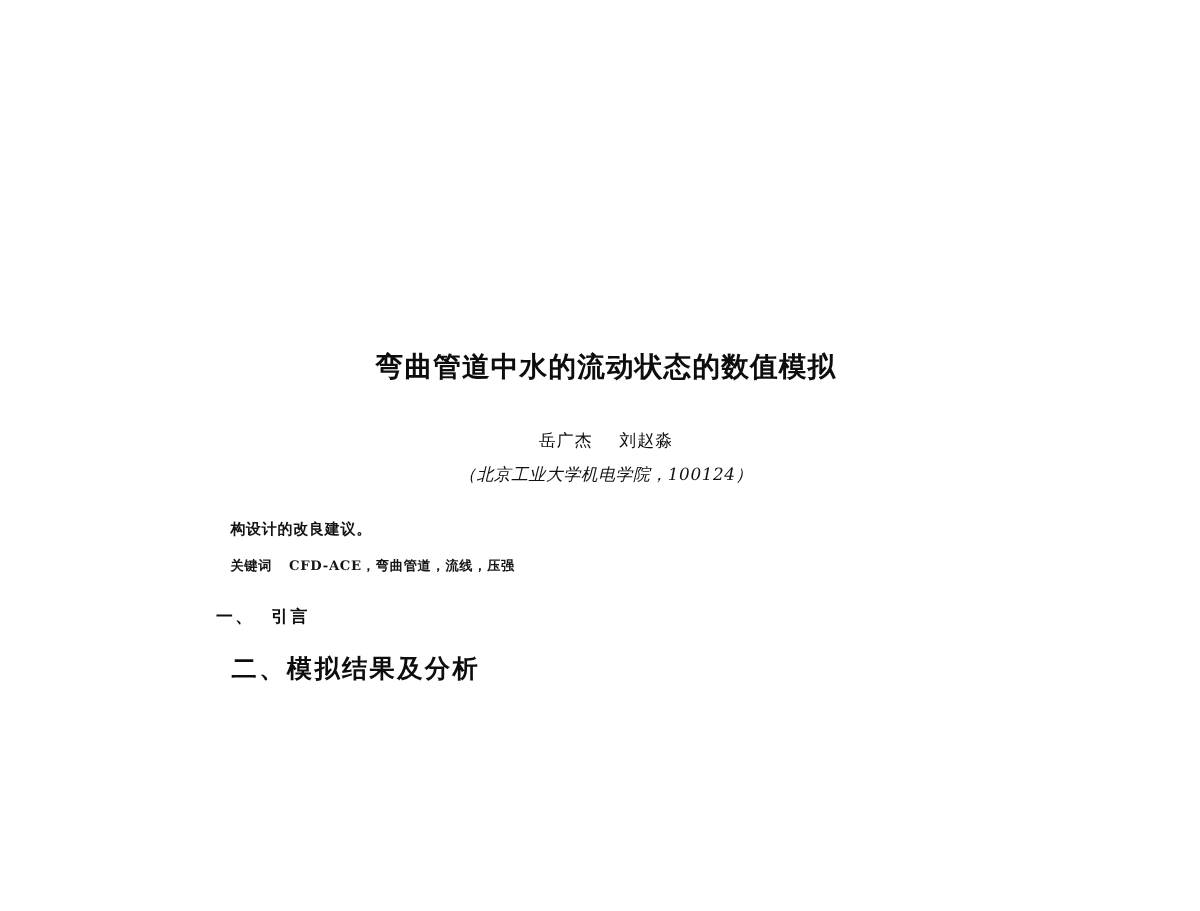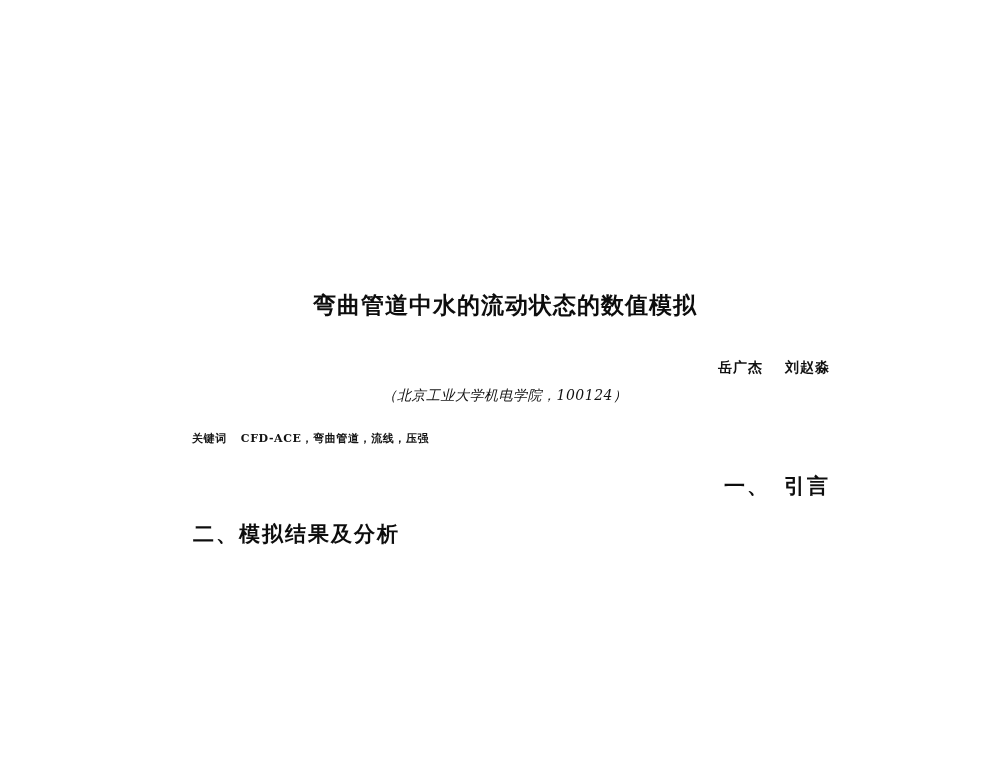--- a/index.html
+++ b/index.html
@@ -32,23 +32,23 @@
   .doc-title {
     text-align: center;
     font-family: "DejaVu Sans", sans-serif;
     font-weight: bold;
     font-size: 23px;
     letter-spacing: 1px;
     color: #0d0d0d;
     margin: 0 0 38px 0;
   }
   .authors {
-    text-align: right;
+    text-align: center;
     font-family: "DejaVu Serif", serif;
-    font-weight: bold;
+    font-weight: normal;
     font-size: 14px;
     letter-spacing: 1px;
     color: #111111;
     margin: 0 0 10px 0;
   }
   .authors .gap {
     display: inline-block;
     width: 22px;
   }
   .affiliation {
@@ -83,23 +83,23 @@
     font-weight: bold;
     letter-spacing: 0.6px;
     color: #141414;
     margin: 0 0 26px 0;
   }
   .keywords .kw-sep {
     display: inline-block;
     width: 14px;
   }
   .section-heading {
-    text-align: right;
+    text-align: left;
     font-family: "DejaVu Sans", sans-serif;
-    font-size: 21px;
+    font-size: 14px;
     color: #0d0d0d;
     margin: 0 0 20px 0;
     letter-spacing: 2px;
   }
   .section-heading .sp {
     display: inline-block;
     width: 14px;
   }
   .body-para {
     font-family: "DejaVu Sans", sans-serif;
@@ -128,20 +128,21 @@
 
     <h1 class="doc-title">弯曲管道中水的流动状态的数值模拟</h1>
 
     <div class="authors">
       <span>岳广杰</span><span class="gap"></span><span>刘赵淼</span>
     </div>
 
     <div class="affiliation">（北京工业大学机电学院，100124）</div>
 
     <div class="abstract-block">
+      <div class="abstract-line">构设计的改良建议。</div>
     </div>
 
     <div class="keywords">
       <span class="kw-label">关键词</span><span class="kw-sep"></span><span>CFD-ACE，弯曲管道，流线，压强</span>
     </div>
 
     <h2 class="section-heading">
       <span>一、</span><span class="sp"></span><span>引言</span>
     </h2>
 

